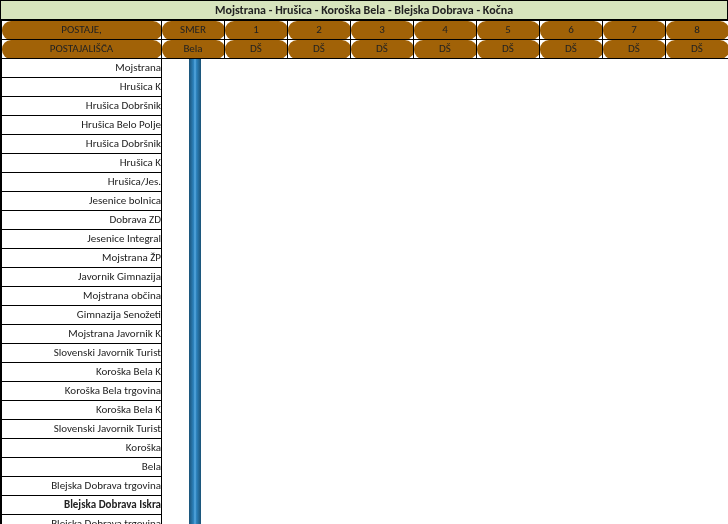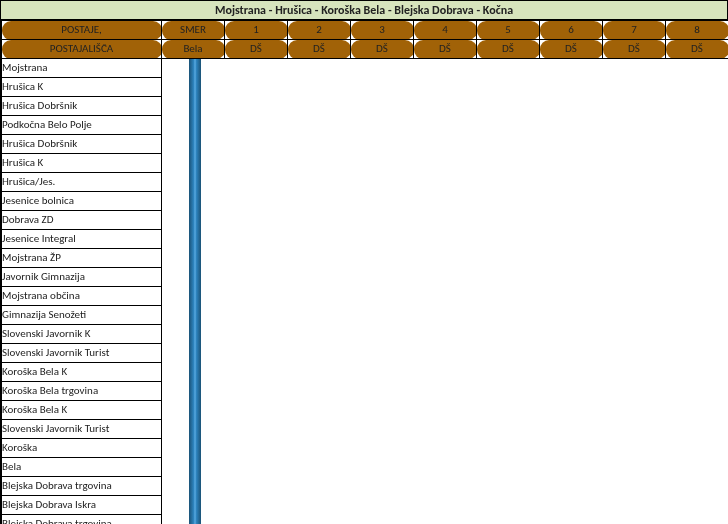--- a/index.html
+++ b/index.html
@@ -45,24 +45,24 @@
   }
   th {
     font-weight: normal;
     background: #a16207;
     border-radius: 9px;
   }
   .col-stops { width: 160px; }
   .col-dir   { width: 63px; }
   .col-time  { width: 63px; }
   .stop-cell {
-    text-align: left;
+    text-align: right;
     font-weight: normal;
   }
-  .stop-bold { font-weight: normal; margin-top: 8px; }
+  .stop-bold { font-weight: bold; margin-top: 8px; }
   
   .empty-zone {
     border-left: 1px solid #000;
     border-right: 1px solid #000;
     border-top: 1px solid #000;
     border-bottom: 1px solid #000;
     background: #fff;
     position: relative;
   }
   .arrow-wrap {
@@ -136,21 +136,21 @@
             </div>
           </td>
         </tr>
         <tr>
           <td class="stop-cell">Hrušica K</td>
         </tr>
         <tr>
           <td class="stop-cell">Hrušica Dobršnik</td>
         </tr>
         <tr>
-          <td class="stop-cell">Podkočna Belo Polje</td>
+          <td class="stop-cell">Hrušica Belo Polje</td>
         </tr>
         <tr>
           <td class="stop-cell">Hrušica Dobršnik</td>
         </tr>
         <tr>
           <td class="stop-cell">Hrušica K</td>
         </tr>
         <tr>
           <td class="stop-cell">Hrušica/Jes.</td>
         </tr>
@@ -169,21 +169,21 @@
         <tr>
           <td class="stop-cell">Javornik Gimnazija</td>
         </tr>
         <tr>
           <td class="stop-cell">Mojstrana občina</td>
         </tr>
         <tr>
           <td class="stop-cell">Gimnazija Senožeti</td>
         </tr>
         <tr>
-          <td class="stop-cell">Slovenski Javornik K</td>
+          <td class="stop-cell">Mojstrana Javornik K</td>
         </tr>
         <tr>
           <td class="stop-cell">Slovenski Javornik Turist</td>
         </tr>
         <tr>
           <td class="stop-cell">Koroška Bela K</td>
         </tr>
         <tr>
           <td class="stop-cell">Koroška Bela trgovina</td>
         </tr>

